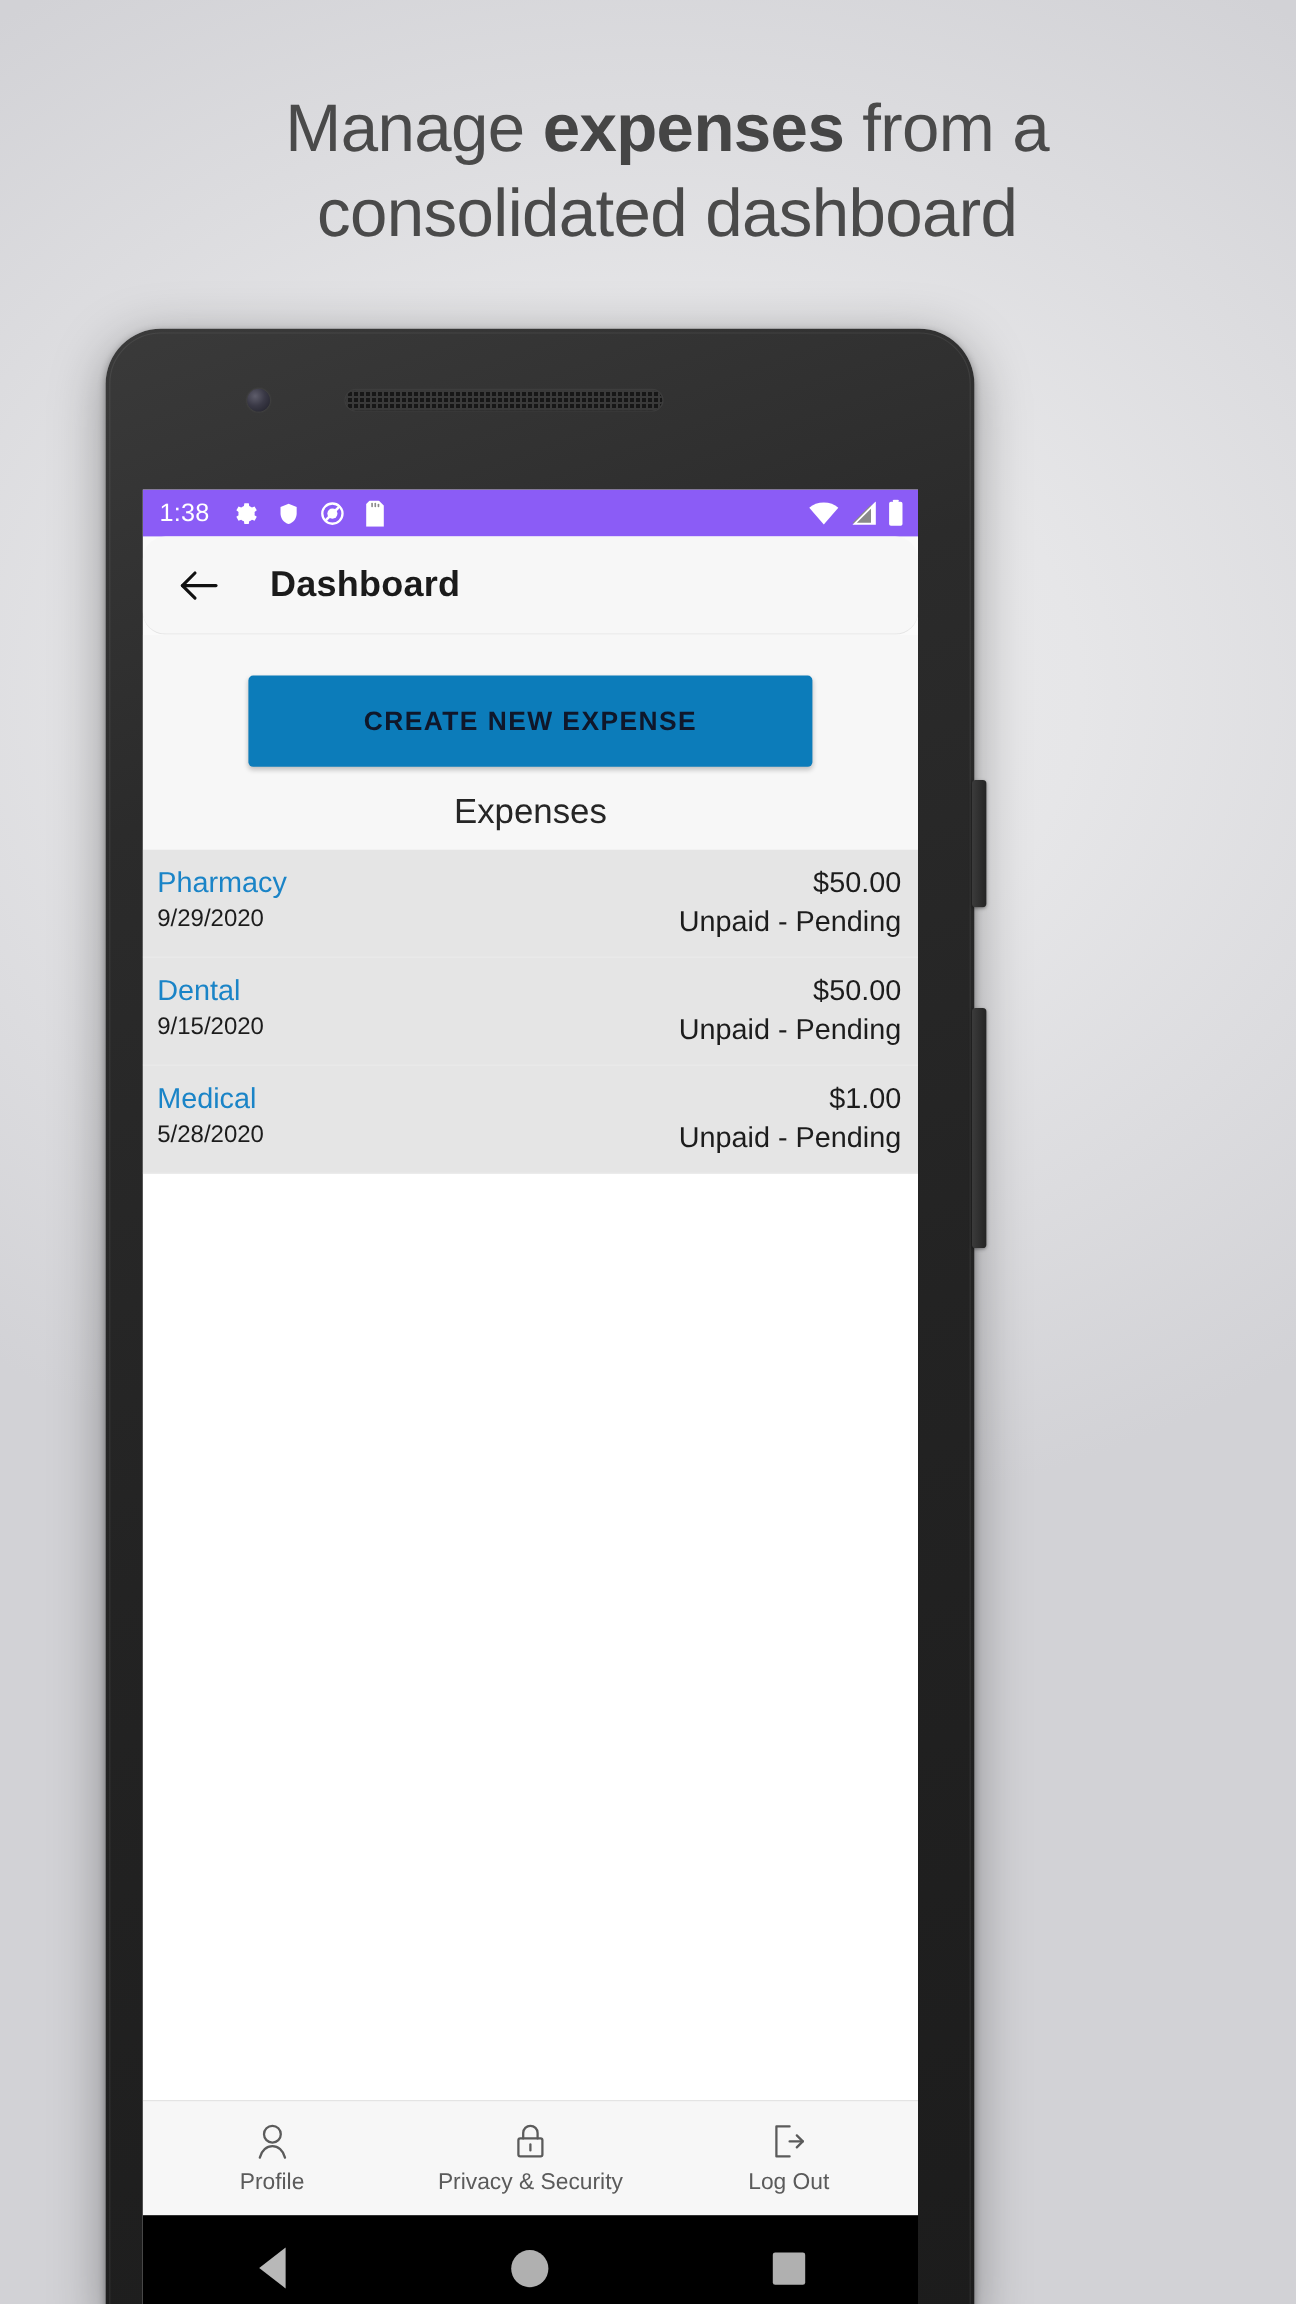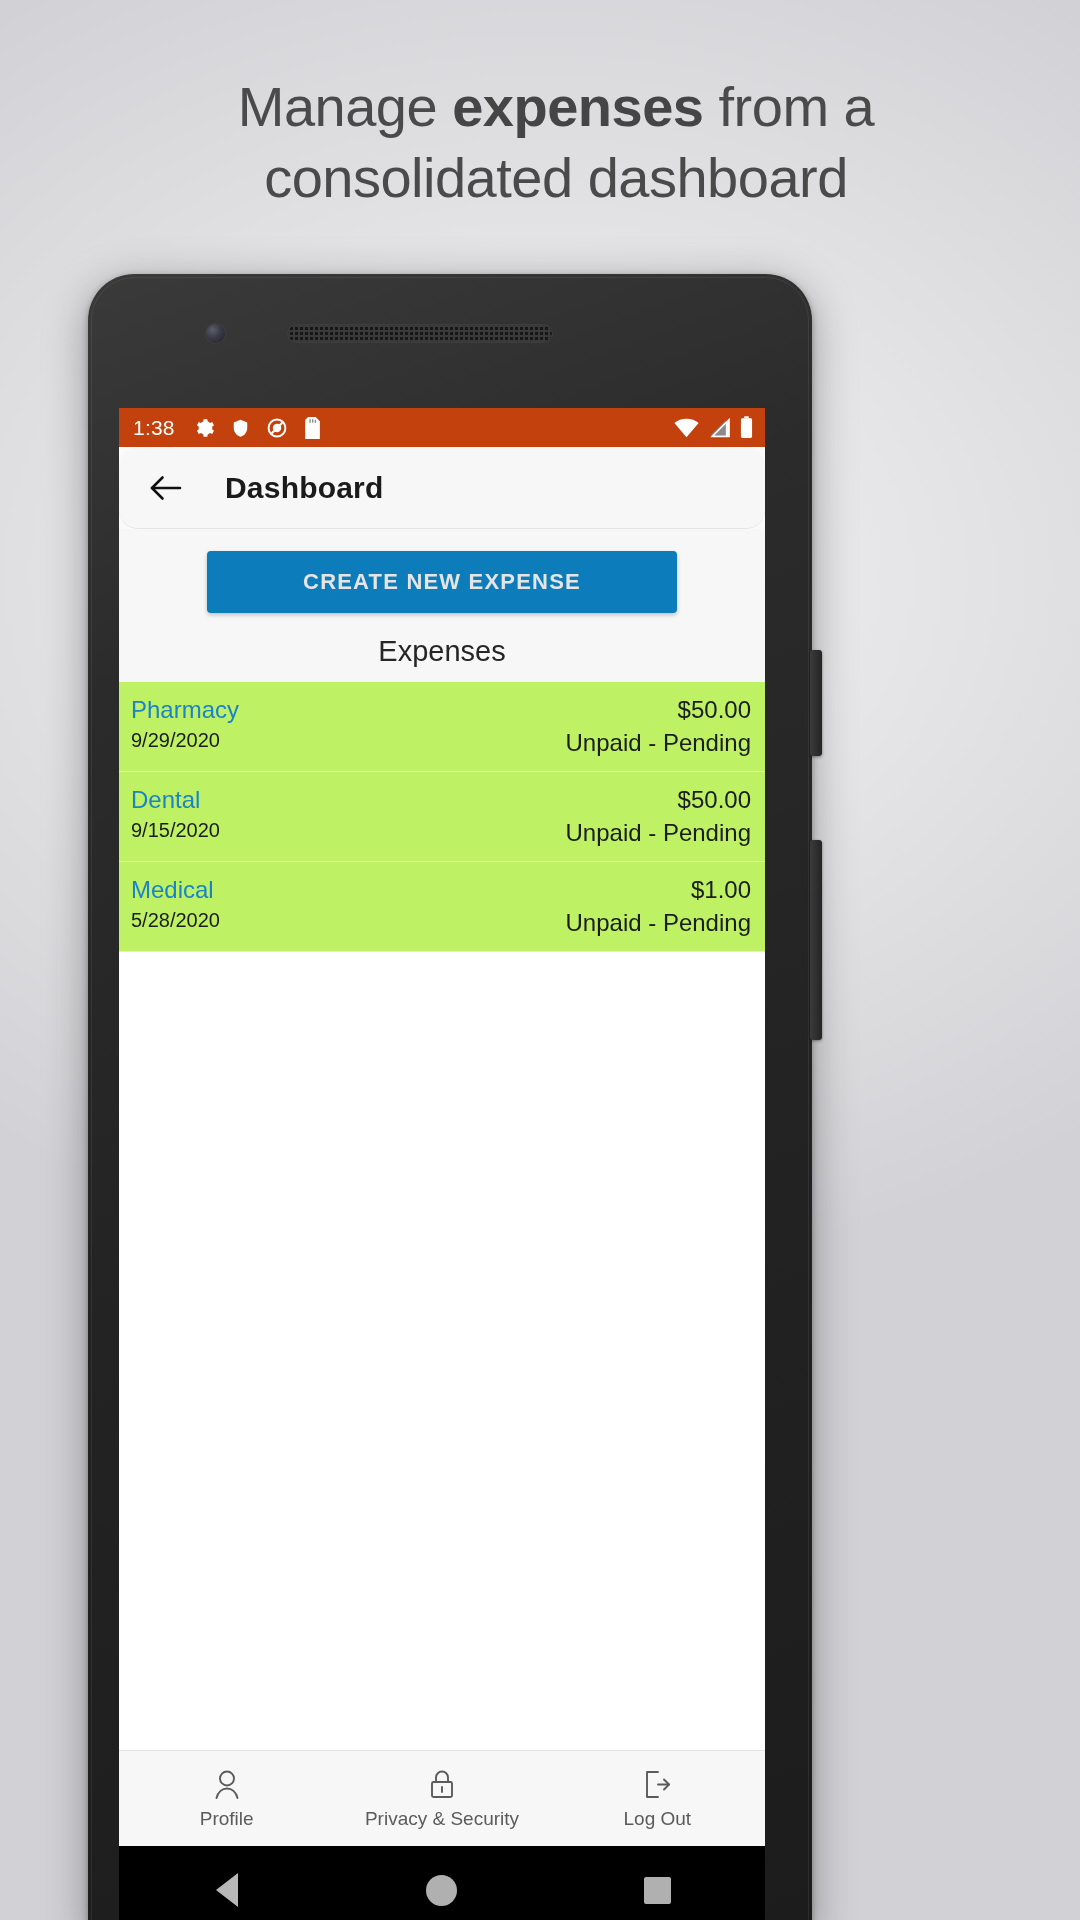--- a/index.html
+++ b/index.html
@@ -76,21 +76,21 @@
     left:31px; top:134px;
     width:646px; height:1526px;
     background:#fafafa;
     overflow:hidden;
     display:flex; flex-direction:column;
   }
 
   
   .statusbar {
     height:39px; flex:0 0 39px;
-    background:#c2410c;
+    background:#8b5cf6;
     display:flex; align-items:center;
     padding:0 12px 0 14px;
     color:#ffffff;
   }
   .sb-time {
     font-size:21px; font-weight:400; letter-spacing:0.2px;
     margin-right:18px;
   }
   .sb-icons-left { display:flex; align-items:center; gap:16px; }
   .sb-spacer { flex:1 1 auto; }
@@ -113,25 +113,25 @@
   }
 
   
   .action-area {
     background:#f7f7f7;
     padding:18px 0 12px 0;
     flex:0 0 auto;
   }
   .create-btn {
     display:block;
-    margin:4px auto;
-    width:470px; height:62px;
+    margin:16px auto;
+    width:470px; height:76px;
     background:#0c7cba;
     border:none; border-radius:4px;
-    color:#e5e5e5;
+    color:#0f172a;
     font-family:"Liberation Sans", sans-serif;
     font-size:22px; font-weight:700;
     letter-spacing:1.2px;
     box-shadow:0 2px 4px rgba(0,0,0,0.22);
     cursor:pointer;
   }
   .section-title {
     text-align:center;
     font-size:29px;
     font-weight:400;
@@ -139,21 +139,21 @@
     margin-top:22px;
     margin-bottom:2px;
   }
 
   
   .expense-list { flex:1 1 auto; background:#ffffff; }
   .expense-row {
     display:flex; justify-content:space-between; align-items:flex-start;
     padding:14px 14px 14px 12px;
     border-bottom:1px solid #e8e8e8;
-    background:#bef264;
+    background:#e5e5e5;
   }
   .er-left  { display:flex; flex-direction:column; gap:5px; }
   .er-right { display:flex; flex-direction:column; gap:5px; align-items:flex-end; }
   .er-name   { font-size:24px; color:#1a84c7; }
   .er-date   { font-size:20px; color:#1c1c1c; }
   .er-amount { font-size:24px; color:#1c1c1c; }
   .er-status { font-size:24px; color:#1c1c1c; }
   .list-filler { background:#fafafa; flex:1 1 auto; }
 
   

